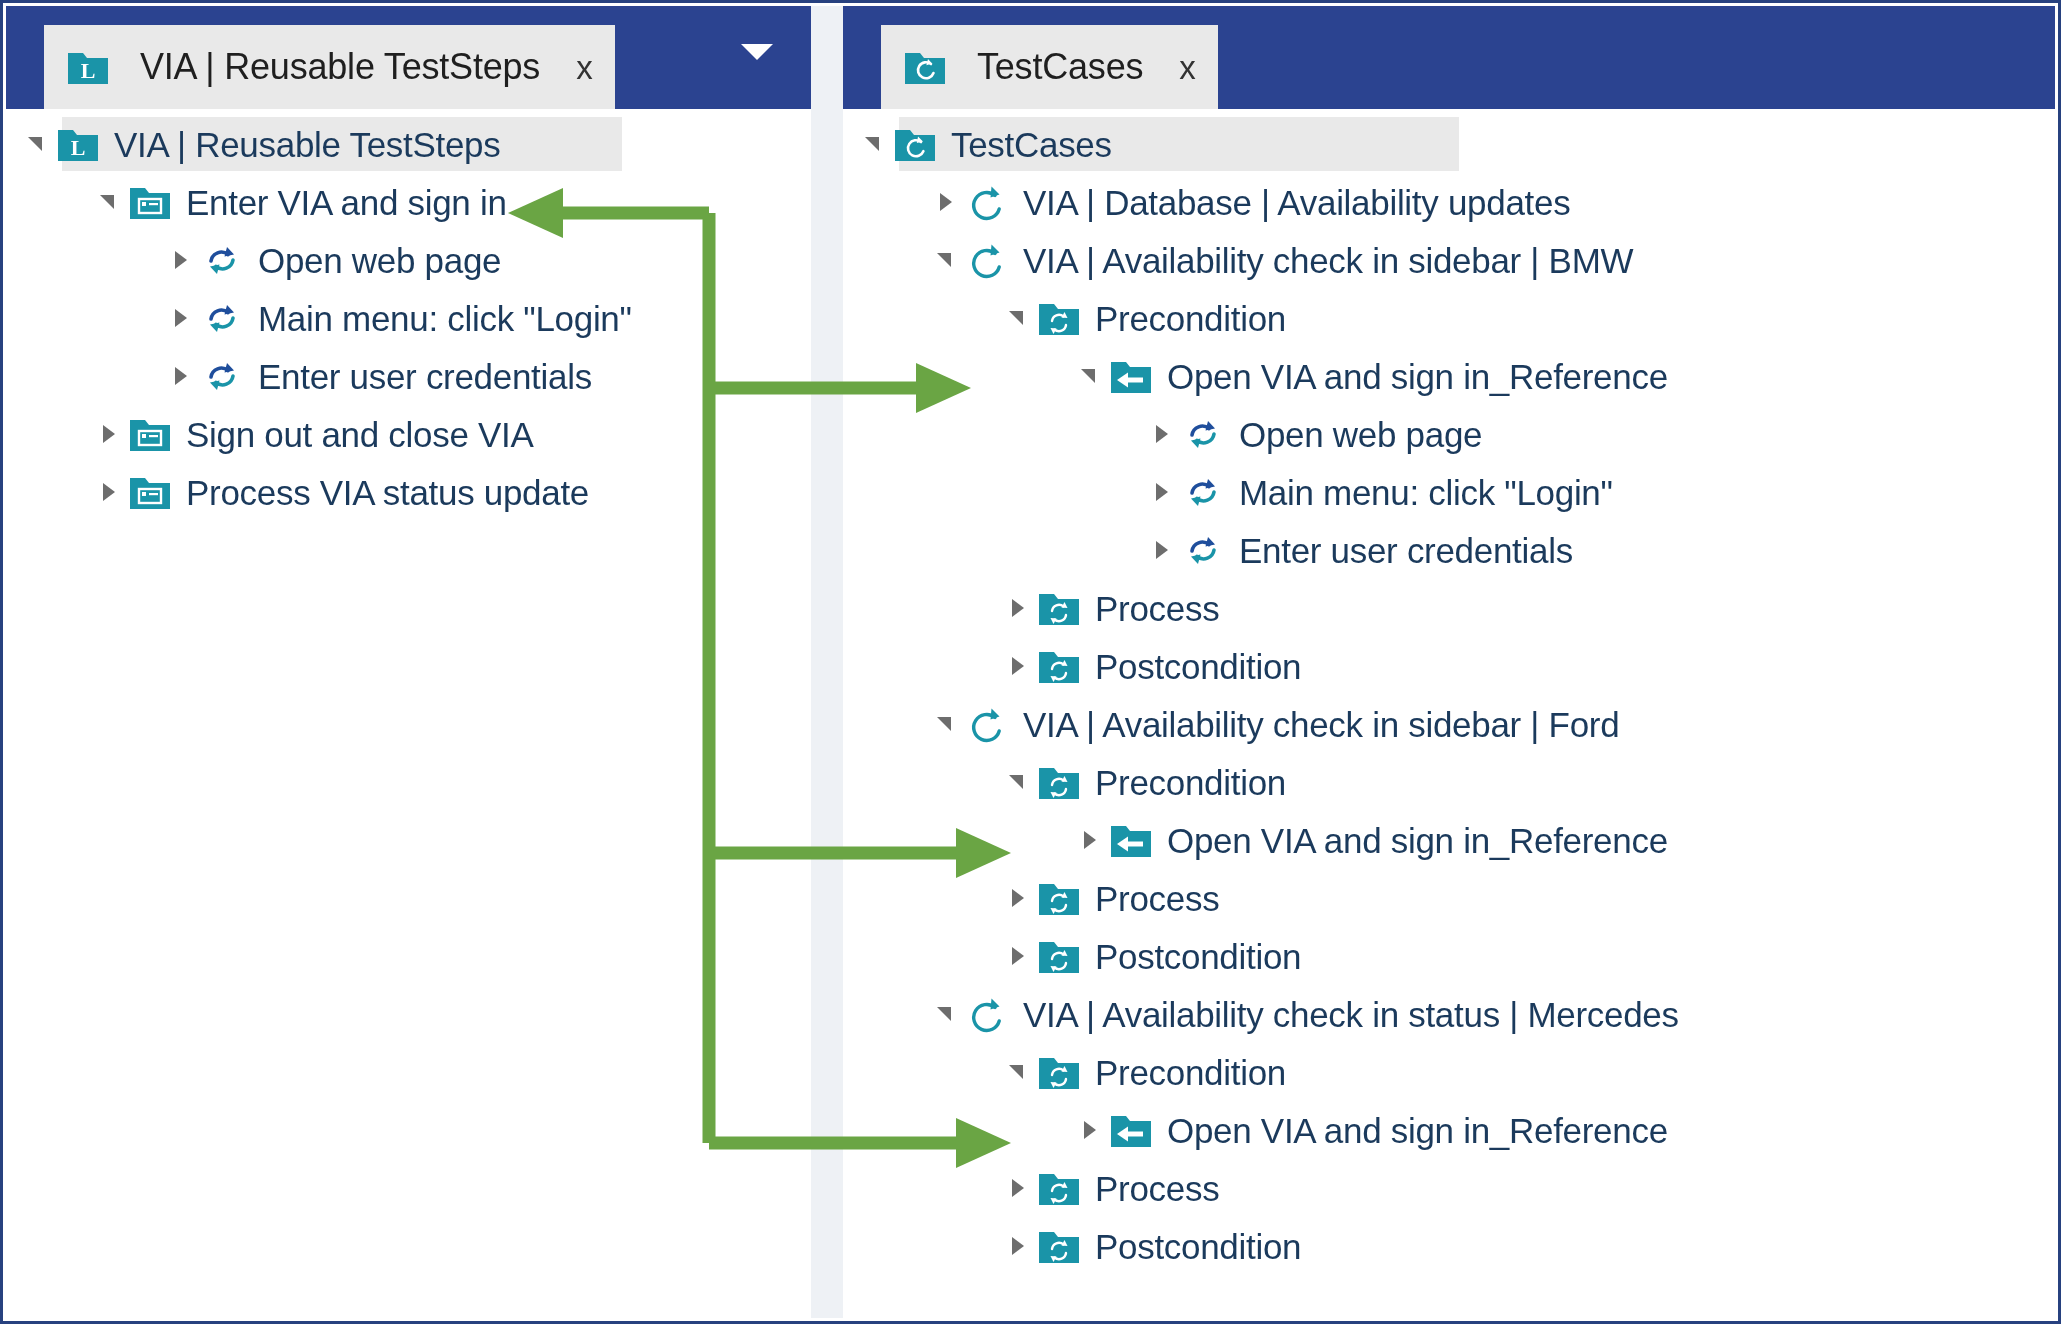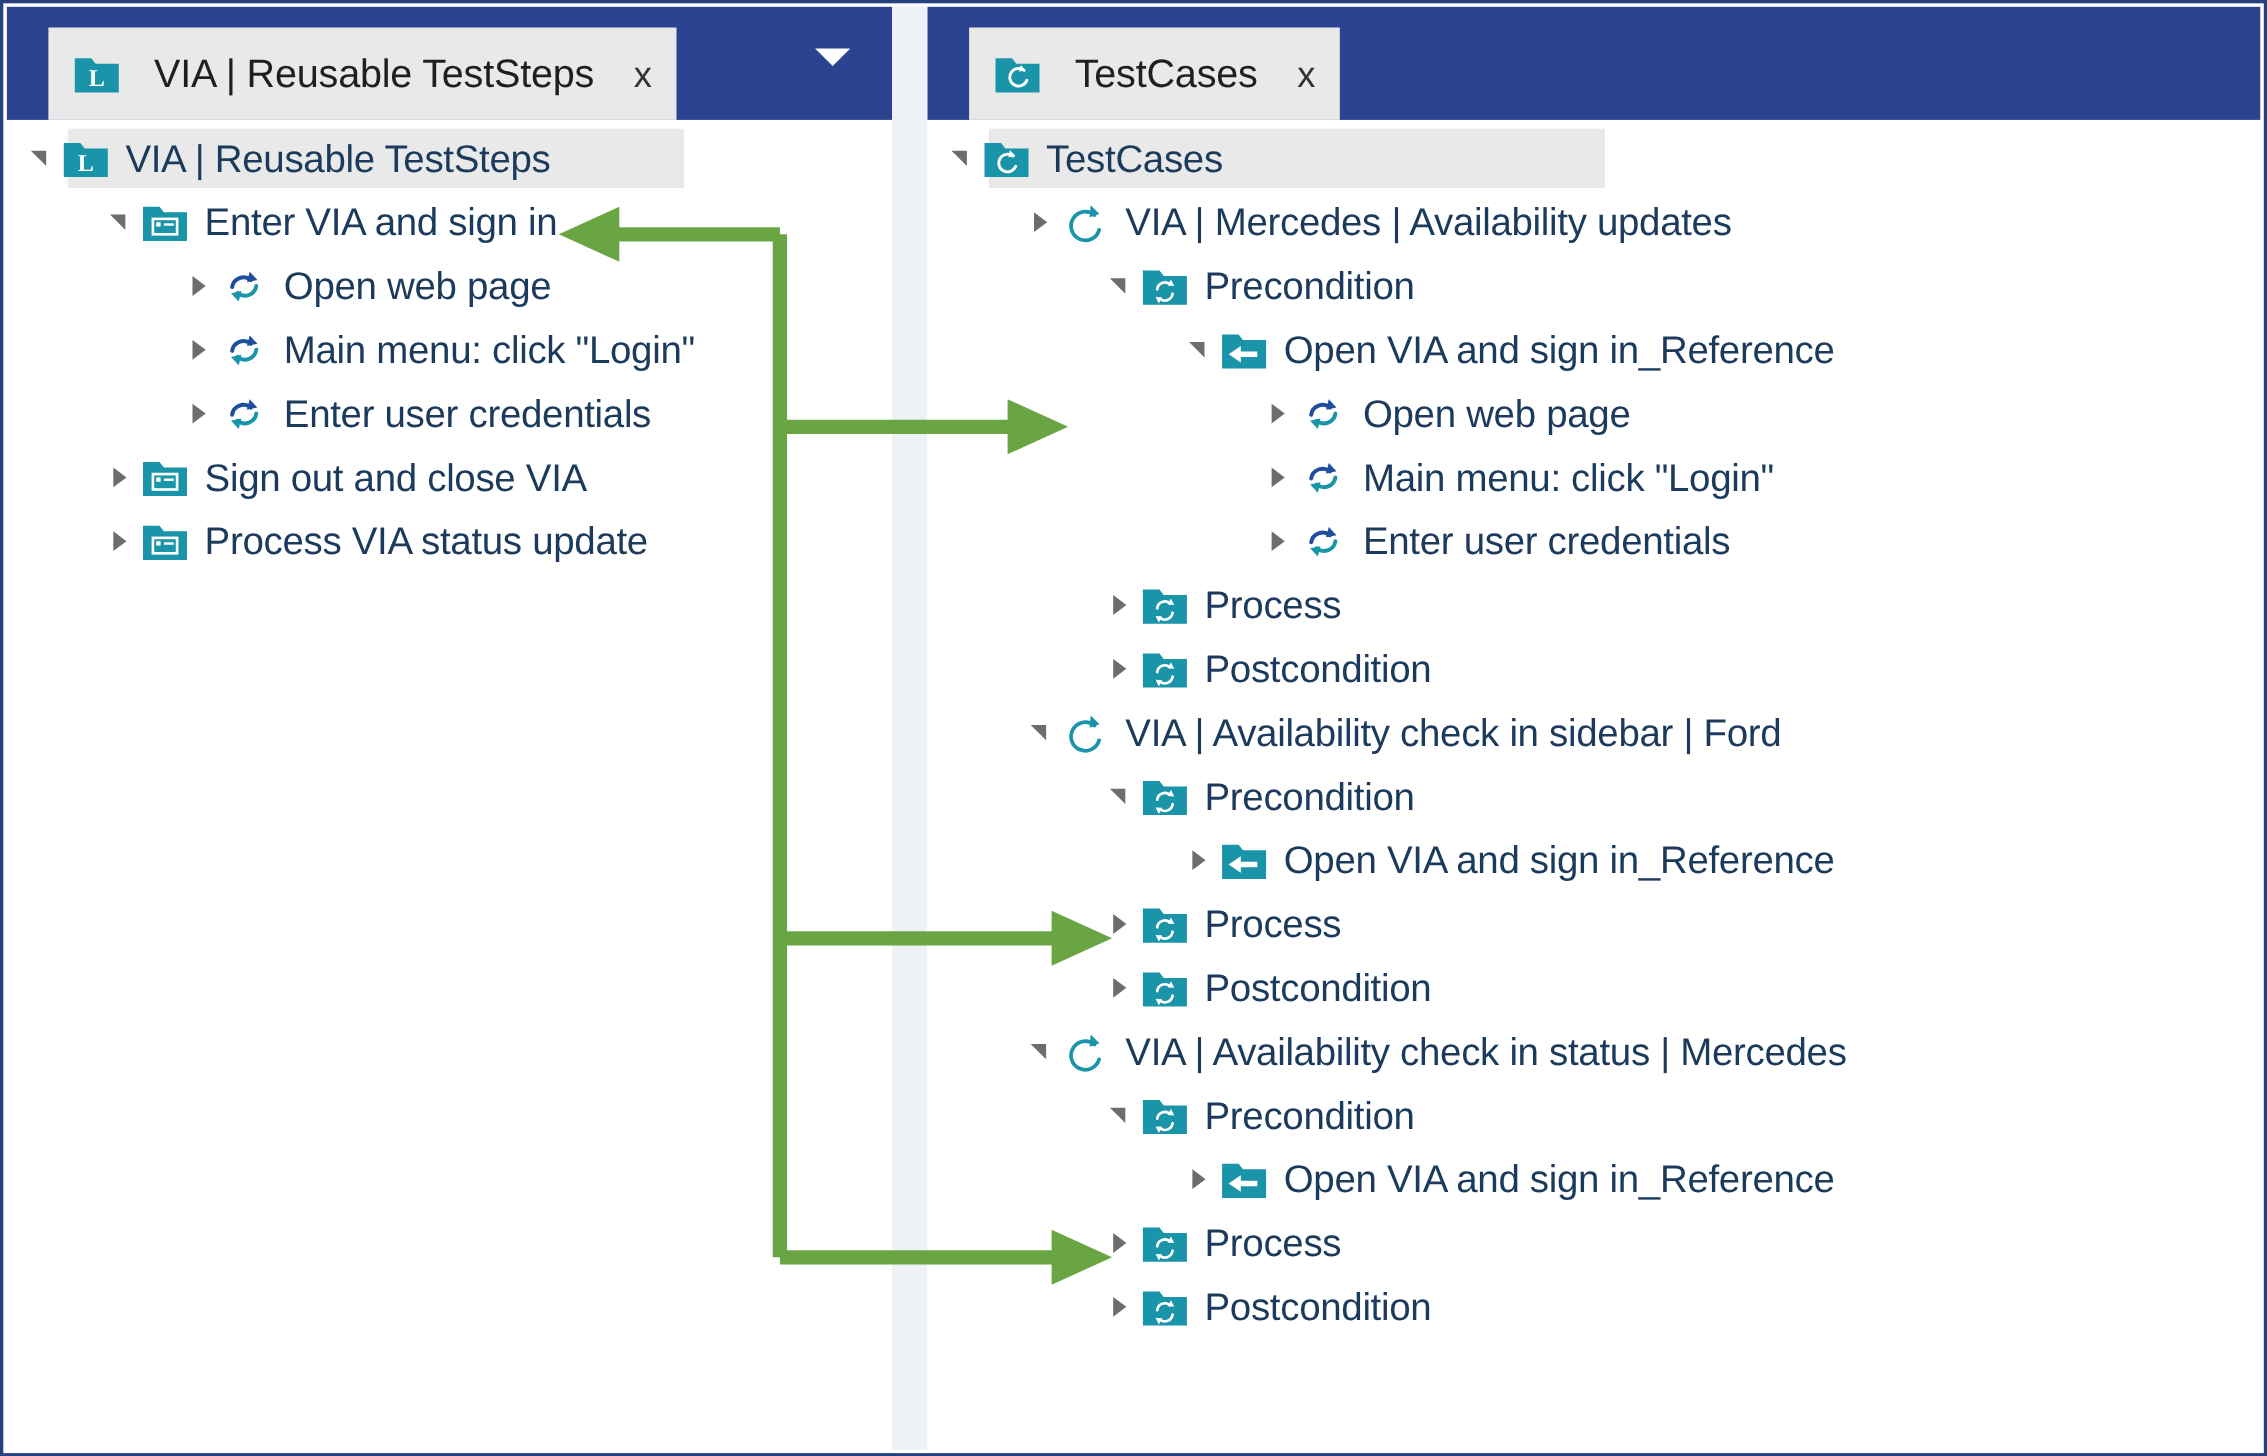--- a/index.html
+++ b/index.html
@@ -294,21 +294,32 @@
         </div>
         <div class="row">
           <span class="ind" style="width: 84px;"></span>
           <span class="expander collapsed"></span>
           <span class="icon">
             <svg viewBox="0 0 44 44" xmlns="http://www.w3.org/2000/svg">
               <path d="M30 15.5 a13 13 0 1 0 4.2 13.5" fill="none" stroke="#1a94a8" stroke-width="3.4" stroke-linecap="round"></path>
               <polygon points="26.5,6.5 34.5,14.5 25.5,17.5" fill="#1a94a8"></polygon>
             </svg>
           </span>
-          <span class="label">VIA | Mercedes | Availability updates</span>
+          <span class="label">VIA | Database | Availability updates</span>
+        </div>
+        <div class="row">
+          <span class="ind" style="width: 84px;"></span>
+          <span class="expander expanded"></span>
+          <span class="icon">
+            <svg viewBox="0 0 44 44" xmlns="http://www.w3.org/2000/svg">
+              <path d="M30 15.5 a13 13 0 1 0 4.2 13.5" fill="none" stroke="#1a94a8" stroke-width="3.4" stroke-linecap="round"></path>
+              <polygon points="26.5,6.5 34.5,14.5 25.5,17.5" fill="#1a94a8"></polygon>
+            </svg>
+          </span>
+          <span class="label">VIA | Availability check in sidebar | BMW</span>
         </div>
         <div class="row">
           <span class="ind" style="width: 156px;"></span>
           <span class="expander expanded"></span>
           <span class="icon">
             <svg viewBox="0 0 44 44" xmlns="http://www.w3.org/2000/svg">
               <path d="M2 8 h15 l4 5 h21 v26 H2 Z" fill="#1a94a8"></path>
               <path d="M15 25 a7 7 0 0 1 11.5 -4.5" fill="none" stroke="#ffffff" stroke-width="2.4" stroke-linecap="round"></path>
               <path d="M29 29 a7 7 0 0 1 -11.5 4.5" fill="none" stroke="#ffffff" stroke-width="2.4" stroke-linecap="round"></path>
               <polygon points="27.5,16 30.5,22 24.5,21.6" fill="#ffffff"></polygon>

